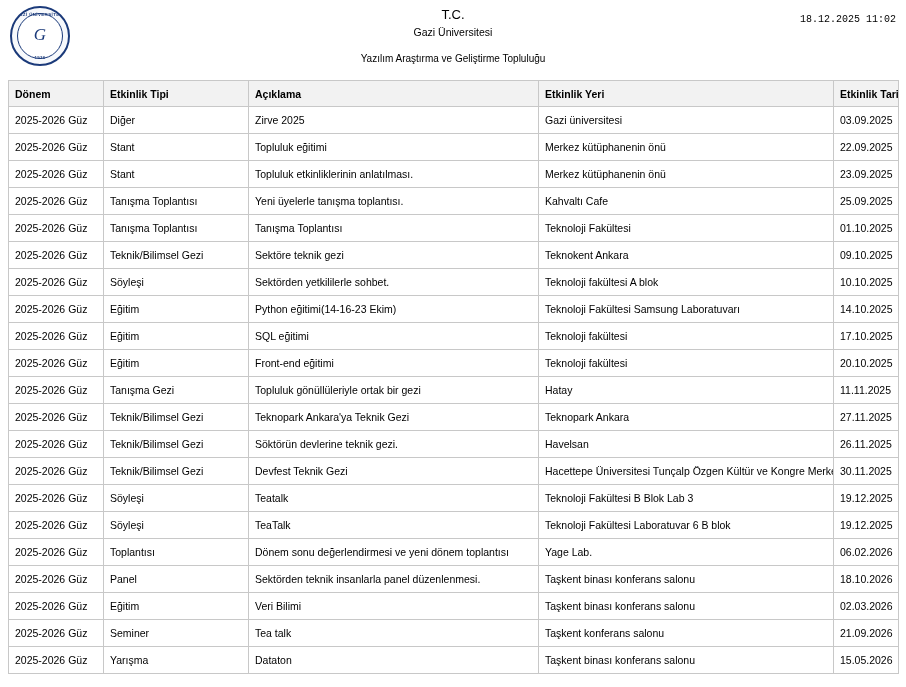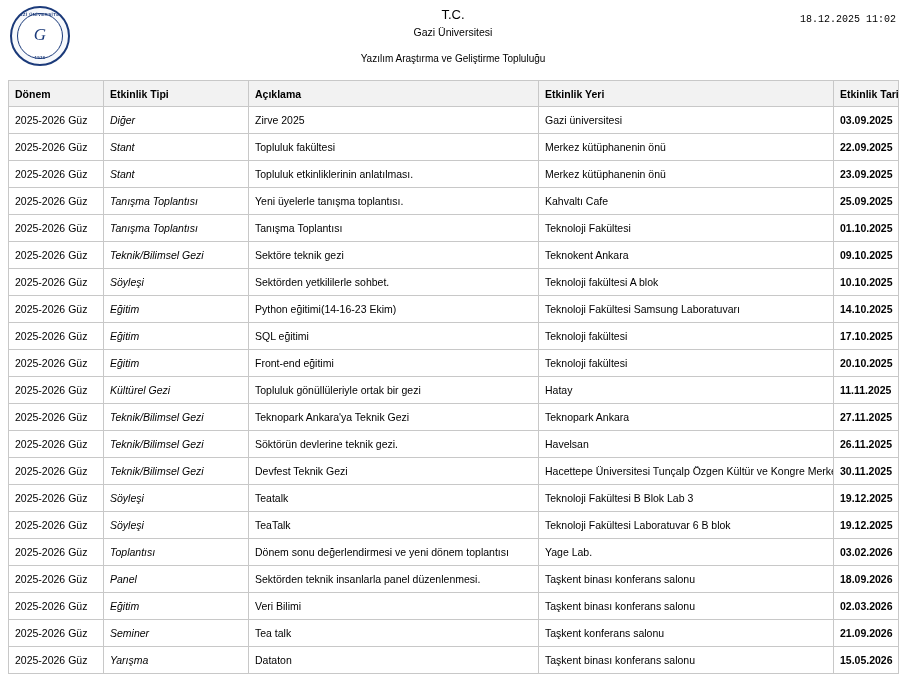--- a/index.html
+++ b/index.html
@@ -117,24 +117,24 @@
     white-space: nowrap;
     overflow: hidden;
   }
   thead th {
     background: #f2f2f2;
     font-weight: bold;
     height: 26px;
   }
   tbody td { height: 27px; }
   .col-donem   { width: 95px; }
-  .col-tip     { width: 145px; font-style: italic; }
+  .col-tip     { width: 145px; }
   .col-aciklama{ width: 290px; }
   .col-yer     { width: 295px; }
-  .col-tarih   { width: 65px; font-weight: bold; }
+  .col-tarih   { width: 65px; }
 </style>
 </head>
 <body>
 
 <div class="page">
 
   <div class="header">
 
     <div class="logo">
       <div class="logo-outer">
@@ -175,21 +175,21 @@
         <tr>
           <td class="col-donem">2025-2026 Güz</td>
           <td class="col-tip">Diğer</td>
           <td class="col-aciklama">Zirve 2025</td>
           <td class="col-yer">Gazi üniversitesi</td>
           <td class="col-tarih">03.09.2025</td>
         </tr>
         <tr>
           <td class="col-donem">2025-2026 Güz</td>
           <td class="col-tip">Stant</td>
-          <td class="col-aciklama">Topluluk fakültesi</td>
+          <td class="col-aciklama">Topluluk eğitimi</td>
           <td class="col-yer">Merkez kütüphanenin önü</td>
           <td class="col-tarih">22.09.2025</td>
         </tr>
         <tr>
           <td class="col-donem">2025-2026 Güz</td>
           <td class="col-tip">Stant</td>
           <td class="col-aciklama">Topluluk etkinliklerinin anlatılması.</td>
           <td class="col-yer">Merkez kütüphanenin önü</td>
           <td class="col-tarih">23.09.2025</td>
         </tr>
@@ -237,21 +237,21 @@
         </tr>
         <tr>
           <td class="col-donem">2025-2026 Güz</td>
           <td class="col-tip">Eğitim</td>
           <td class="col-aciklama">Front-end eğitimi</td>
           <td class="col-yer">Teknoloji fakültesi</td>
           <td class="col-tarih">20.10.2025</td>
         </tr>
         <tr>
           <td class="col-donem">2025-2026 Güz</td>
-          <td class="col-tip">Kültürel Gezi</td>
+          <td class="col-tip">Tanışma Gezi</td>
           <td class="col-aciklama">Topluluk gönüllüleriyle ortak bir gezi</td>
           <td class="col-yer">Hatay</td>
           <td class="col-tarih">11.11.2025</td>
         </tr>
         <tr>
           <td class="col-donem">2025-2026 Güz</td>
           <td class="col-tip">Teknik/Bilimsel Gezi</td>
           <td class="col-aciklama">Teknopark Ankara'ya Teknik Gezi</td>
           <td class="col-yer">Teknopark Ankara</td>
           <td class="col-tarih">27.11.2025</td>
@@ -282,28 +282,28 @@
           <td class="col-tip">Söyleşi</td>
           <td class="col-aciklama">TeaTalk</td>
           <td class="col-yer">Teknoloji Fakültesi Laboratuvar 6 B blok</td>
           <td class="col-tarih">19.12.2025</td>
         </tr>
         <tr>
           <td class="col-donem">2025-2026 Güz</td>
           <td class="col-tip">Toplantısı</td>
           <td class="col-aciklama">Dönem sonu değerlendirmesi ve yeni dönem toplantısı</td>
           <td class="col-yer">Yage Lab.</td>
-          <td class="col-tarih">03.02.2026</td>
+          <td class="col-tarih">06.02.2026</td>
         </tr>
         <tr>
           <td class="col-donem">2025-2026 Güz</td>
           <td class="col-tip">Panel</td>
           <td class="col-aciklama">Sektörden teknik insanlarla panel düzenlenmesi.</td>
           <td class="col-yer">Taşkent binası konferans salonu</td>
-          <td class="col-tarih">18.09.2026</td>
+          <td class="col-tarih">18.10.2026</td>
         </tr>
         <tr>
           <td class="col-donem">2025-2026 Güz</td>
           <td class="col-tip">Eğitim</td>
           <td class="col-aciklama">Veri Bilimi</td>
           <td class="col-yer">Taşkent binası konferans salonu</td>
           <td class="col-tarih">02.03.2026</td>
         </tr>
         <tr>
           <td class="col-donem">2025-2026 Güz</td>

